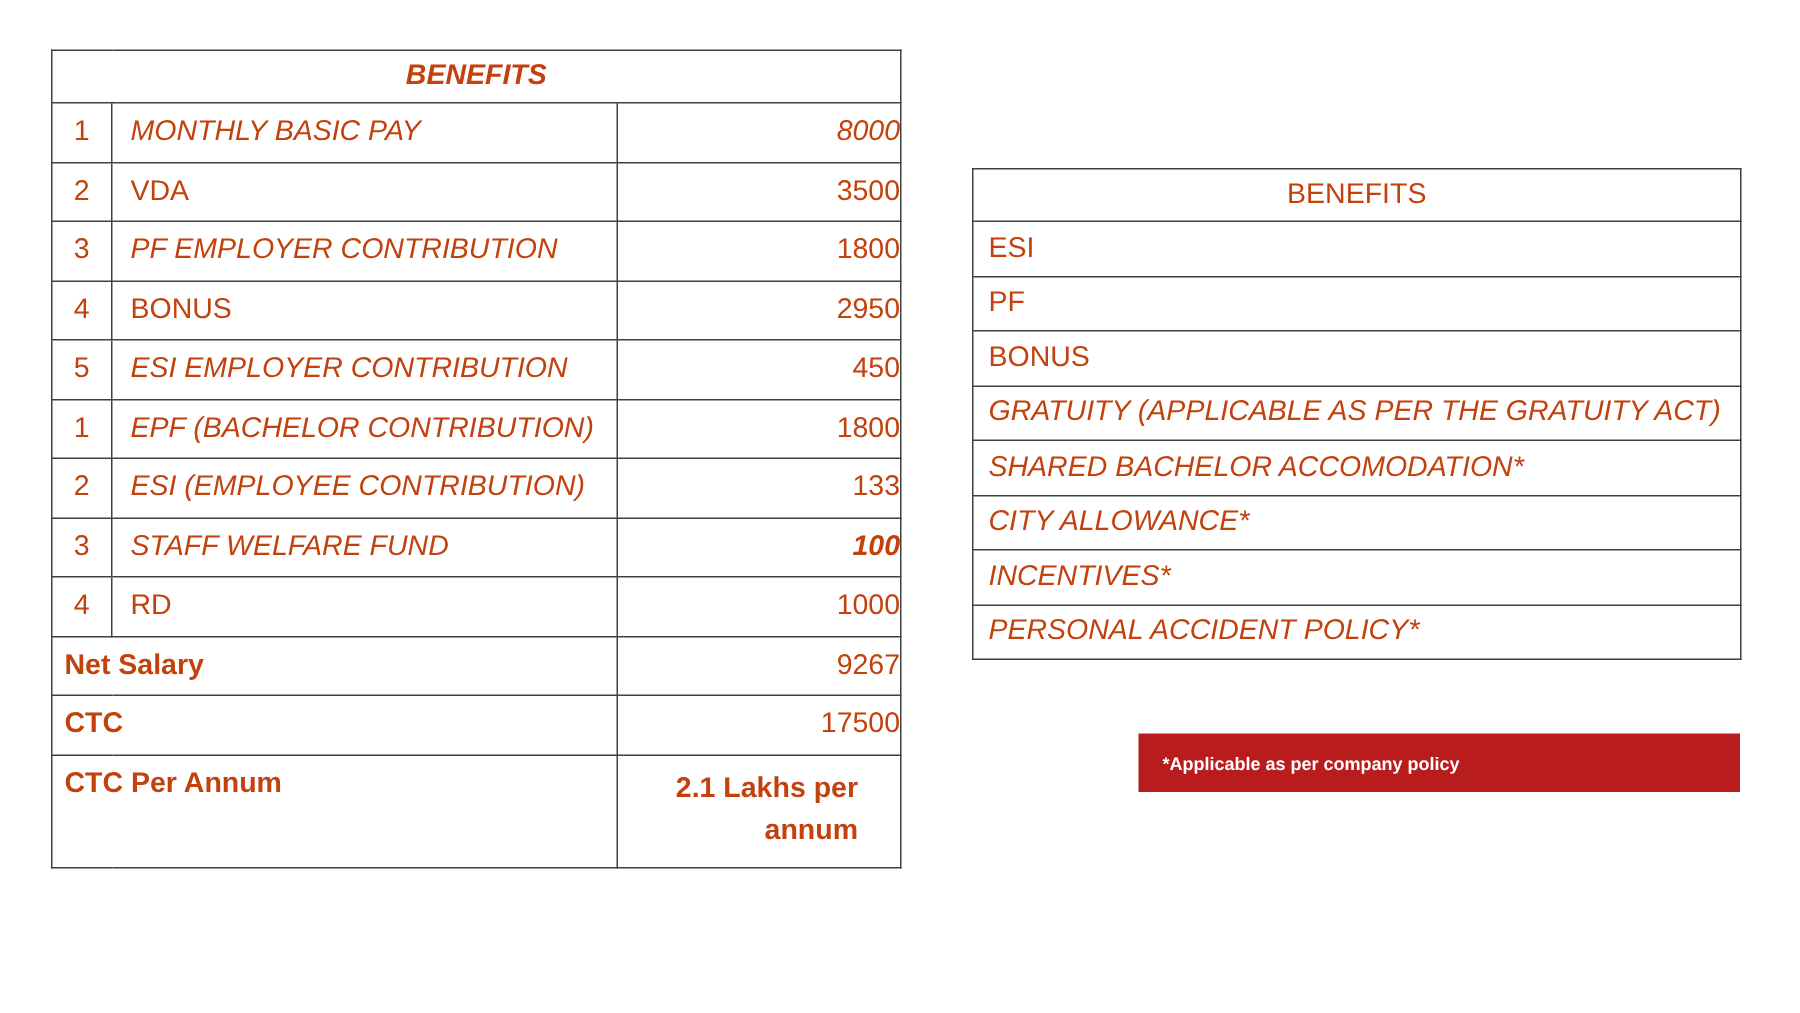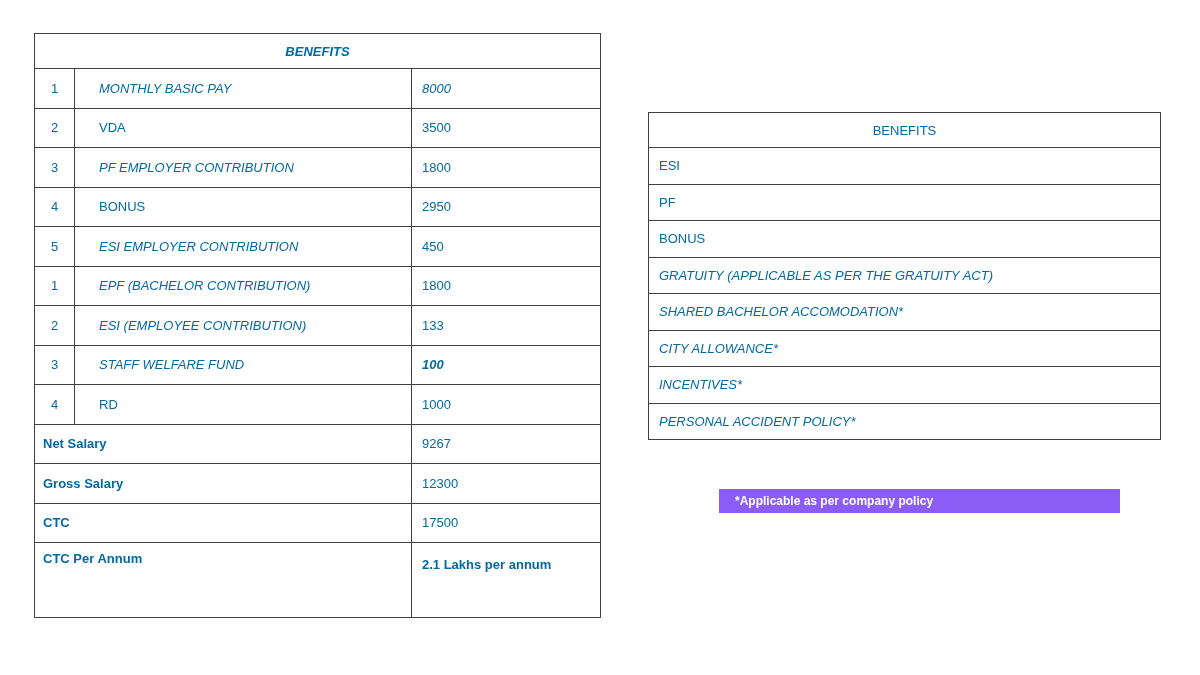--- a/index.html
+++ b/index.html
@@ -1,49 +1,49 @@
 <!DOCTYPE html>
 <html><head>
 <meta charset="utf-8">
 <style>
   * { margin:0; padding:0; box-sizing:border-box; }
   html,body { width:1200px; height:675px; background:#ffffff; overflow:hidden;
               font-family:"Liberation Sans", sans-serif; color:#1c1c1c; }
   .abs { position:absolute; }
 
   table { border-collapse:collapse; table-layout:fixed; }
-  td { border:1.5px solid #414141; font-size:13px; color:#0369a1;
+  td { border:1.5px solid #414141; font-size:19px; color:#c2410c;
        vertical-align:middle; overflow:hidden; white-space:nowrap; }
 
   
   #salary-table { left:34px; top:33px; width:566px; }
   #salary-table tr.hdr  { height:35px; }
   #salary-table tr.r    { height:39.5px; }
   #salary-table tr.last { height:75px; }
   #salary-table td.section { text-align:center; font-weight:bold; font-style:italic; }
   #salary-table td.num   { text-align:center; }
-  #salary-table td.label { padding-left:24px;margin-top:28px; }
-  #salary-table td.value { padding-left:10px; }
+  #salary-table td.label { padding-left:12px;margin-top:28px; }
+  #salary-table td.value { padding-left:10px;text-align:right; }
   #salary-table td.sum-label { padding-left:8px; font-weight:bold; }
   #salary-table tr.last td { vertical-align:top; padding-top:8px; white-space:normal; }
   #salary-table tr.last .wrap { max-width:150px; line-height:28px; }
 
   .it { font-style:italic; }
   .b  { font-weight:bold; }
 
   
   #benefits-table { left:648px; top:112px; width:512px; }
   #benefits-table tr.hdr { height:35px; }
   #benefits-table tr.r   { height:36.5px; }
   #benefits-table td.header { text-align:center; }
   #benefits-table td.item   { padding-left:10px; }
 
   
-  #footnote { left:719px; top:489px; width:401px; height:24px;
-              background:#8b5cf6; color:#FFFFFF; font-size:12px; font-weight:bold;
+  #footnote { left:759px; top:489px; width:401px; height:39px;
+              background:#b91c1c; color:#FFFFFF; font-size:12px; font-weight:bold;
               display:flex; align-items:center; padding-left:16px; }
 </style>
 </head>
 <body>
 
 <table id="salary-table" class="abs">
   <colgroup>
       <col style="width:40px">
       <col style="width:337px">
       <col style="width:189px">
@@ -100,24 +100,20 @@
     <td class="num">4</td>
     <td class="label">RD</td>
     <td class="value">1000</td>
   </tr>
 
   <tr class="r">
     <td class="sum-label" colspan="2">Net Salary</td>
     <td class="value">9267</td>
   </tr>
   <tr class="r">
-    <td class="sum-label" colspan="2">Gross Salary</td>
-    <td class="value">12300</td>
-  </tr>
-  <tr class="r">
     <td class="sum-label" colspan="2">CTC</td>
     <td class="value">17500</td>
   </tr>
   <tr class="last">
     <td class="sum-label" colspan="2">CTC Per Annum</td>
     <td class="value b">
       <div class="wrap">2.1 Lakhs per annum</div>
     </td>
   </tr>
 </tbody>

